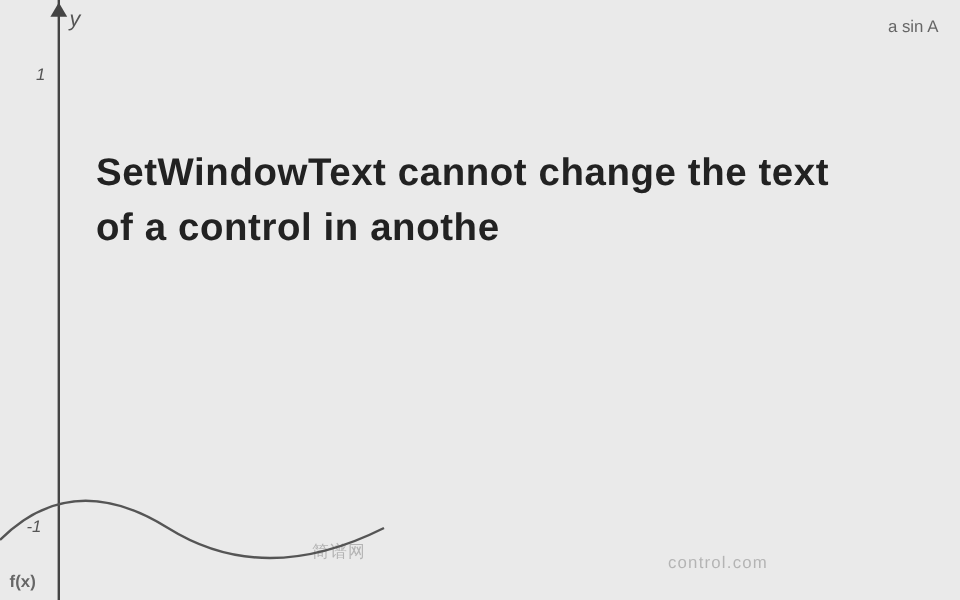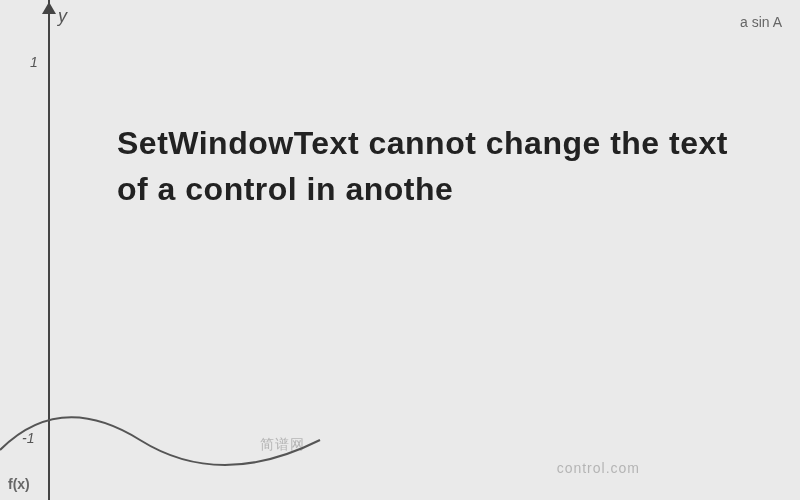--- a/index.html
+++ b/index.html
@@ -64,21 +64,20 @@
     position: absolute;
     left: 80px;
     top: 120px;
     width: 640px;
     font-size: 32px;
     font-weight: bold;
     color: #222;
     line-height: 1.45;
     font-family: "Comic Sans MS", "Segoe UI", Arial, sans-serif;
     letter-spacing: 0.5px;
-    margin-left: 37px;
   }
   .bottom-curve {
     position: absolute;
     left: 0;
     bottom: 0;
     width: 800px;
     height: 120px;
   }
   .watermark {
     position: absolute;
@@ -107,14 +106,14 @@
   <span> </span>
   <span>cannot change</span>
   <span> </span>
   <span>the text of a control in anothe</span>
 </div>
 
 <svg class="bottom-curve" viewBox="0 0 800 120" preserveAspectRatio="none">
   <path d="M 0 70 Q 60 10 140 60 T 320 60" stroke="#555" stroke-width="2" fill="none"></path>
 </svg>
 
-<div class="watermark" style="left:260px; top:436px;text-align:center;">简谱网</div>
+<div class="watermark" style="left:260px; top:451px;text-align:center;">简谱网</div>
 <div class="watermark" style="right:160px; top:460px;">control.com</div>
 
 </body></html>

